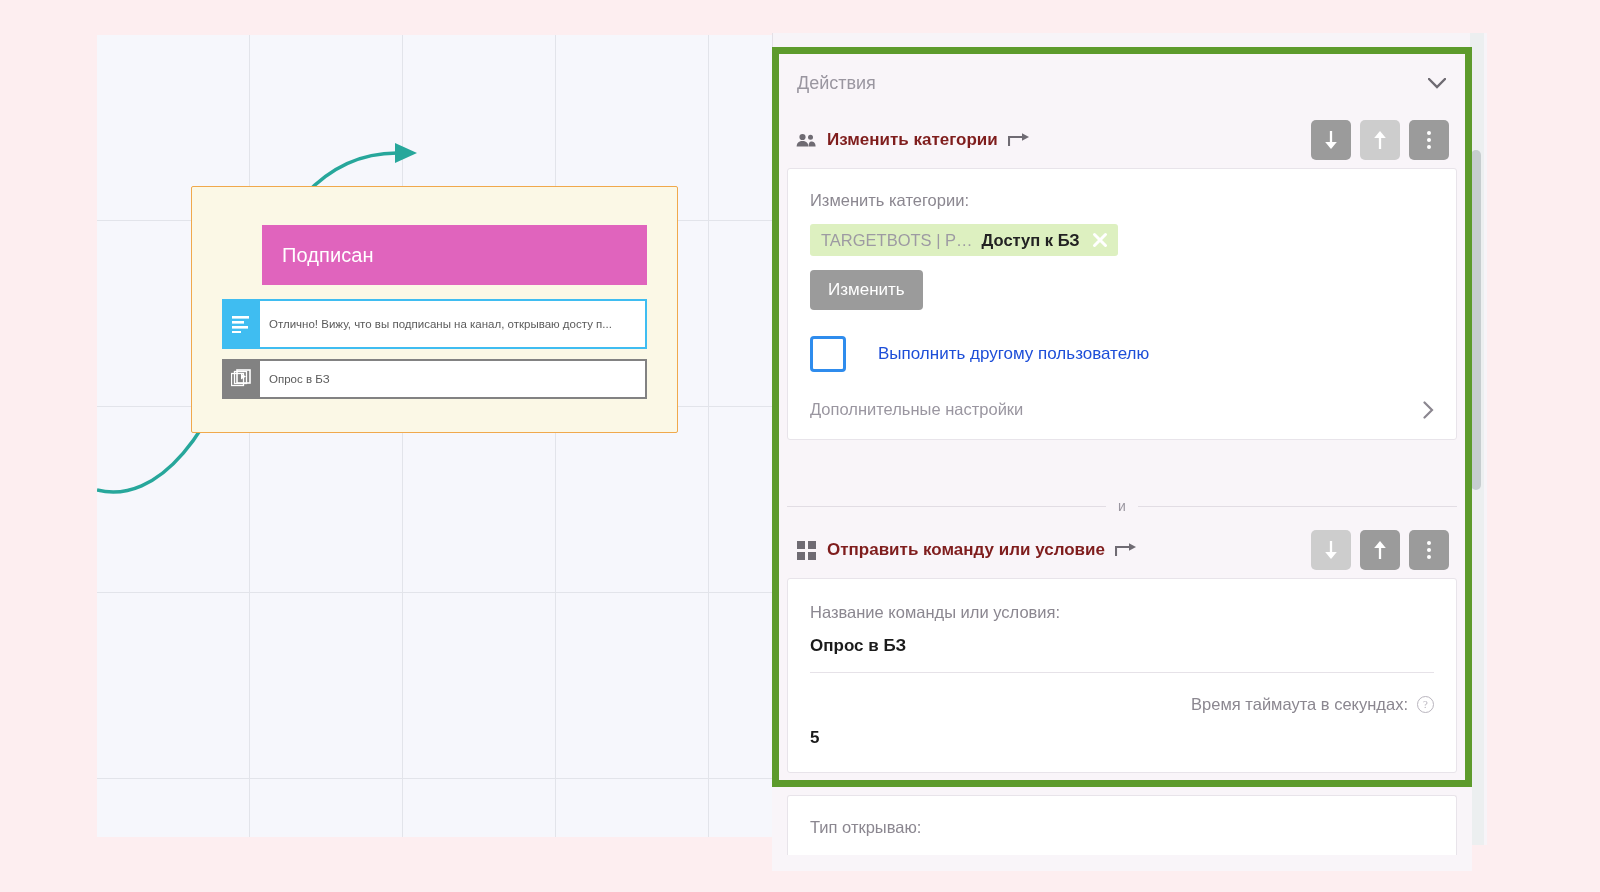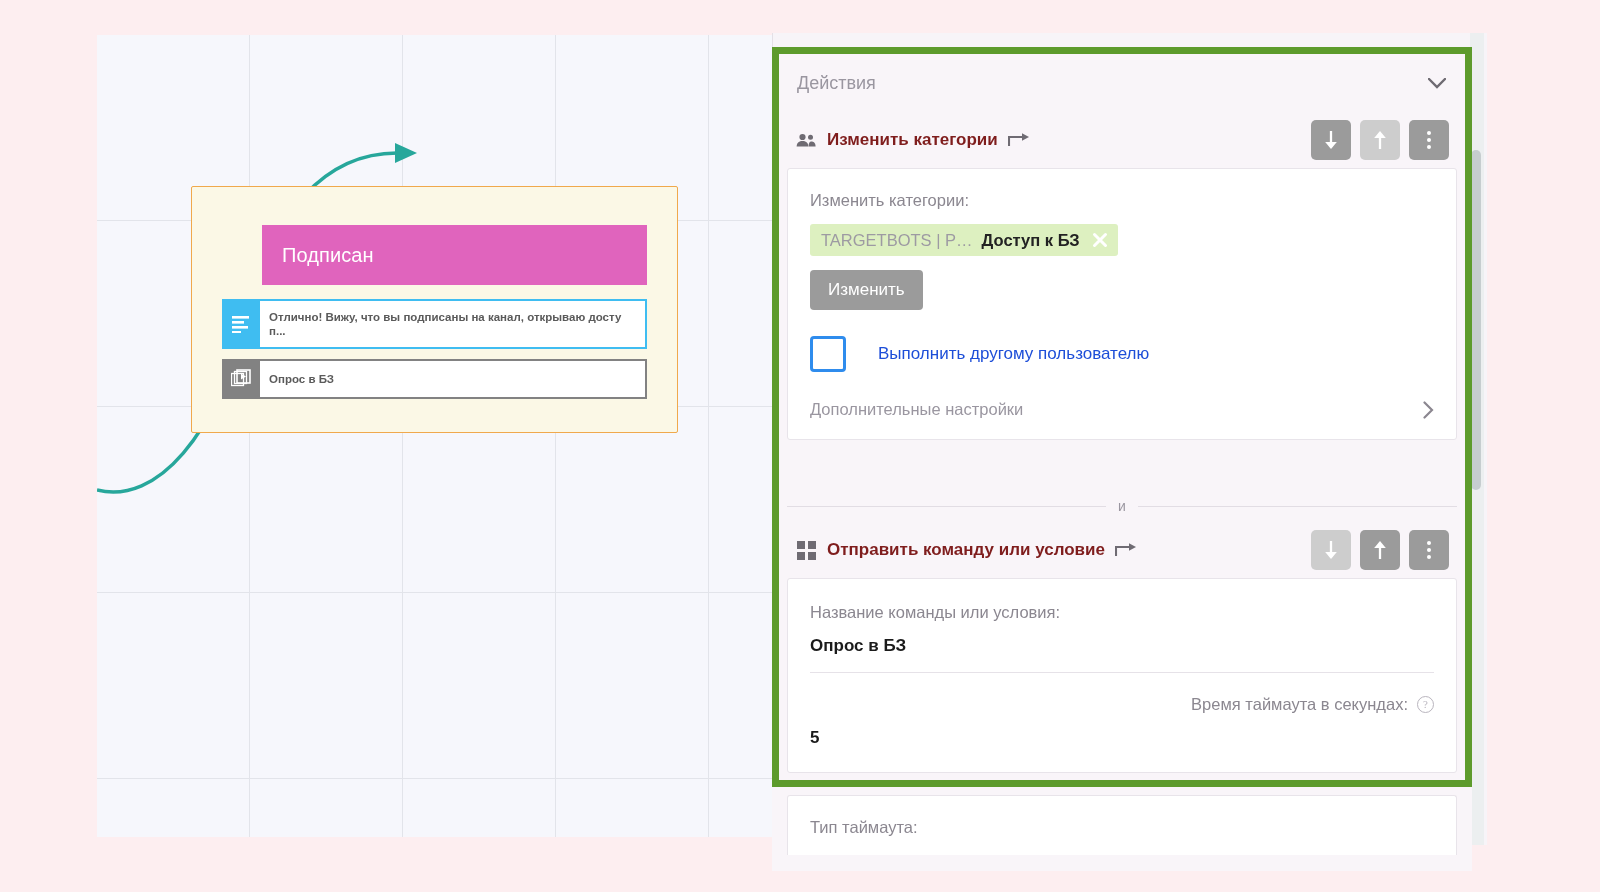--- a/index.html
+++ b/index.html
@@ -63,21 +63,20 @@
     color: #ffffff;
     font-size: 20px;
     letter-spacing: .1px;
   }
 
   .node-row {
     position: absolute;
     left: 30px;
     display: flex;
     align-items: stretch;
-    font-weight: bold;
   }
   .node-row.msg { top: 112px; width: 425px; height: 50px; }
   .node-row.cmd { top: 172px; width: 425px; height: 40px; }
 
   .row-icon {
     width: 38px;
     flex: 0 0 38px;
     display: flex;
     align-items: center;
     justify-content: center;
@@ -543,20 +542,20 @@
 
         <div class="field-label inline">
           <span>Время таймаута в секундах:</span>
           <span class="help-icon">?</span>
         </div>
         <div class="value-text" style="padding-bottom:0;">5</div>
       </div>
     </div>
 
     <div class="card-bottom" style="left:15px;top:748px;">
-      <div class="field-label">Тип таймаута:</div>
+      <div class="field-label">Тип открываю:</div>
     </div>
 
   </div>
 
   <div class="green-frame"></div>
 
 </div>
 
 </body></html>

